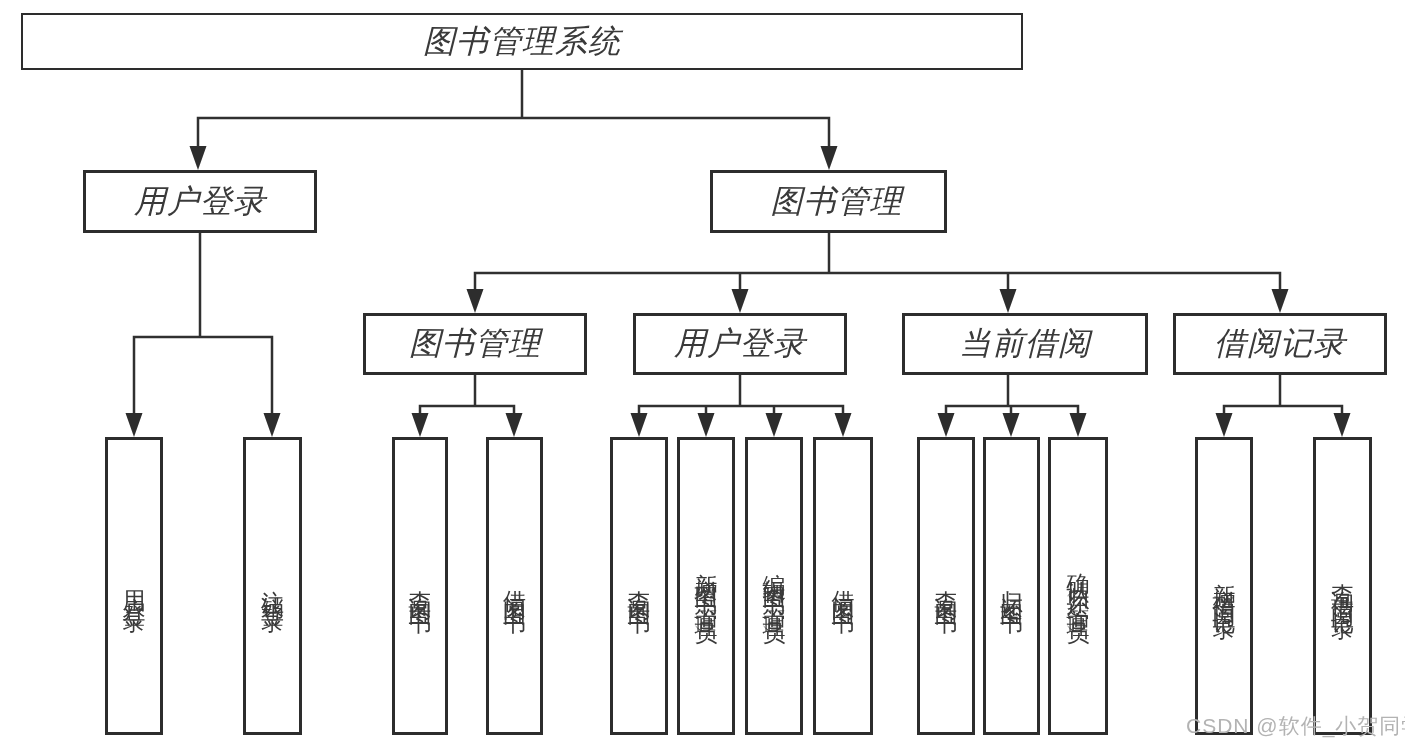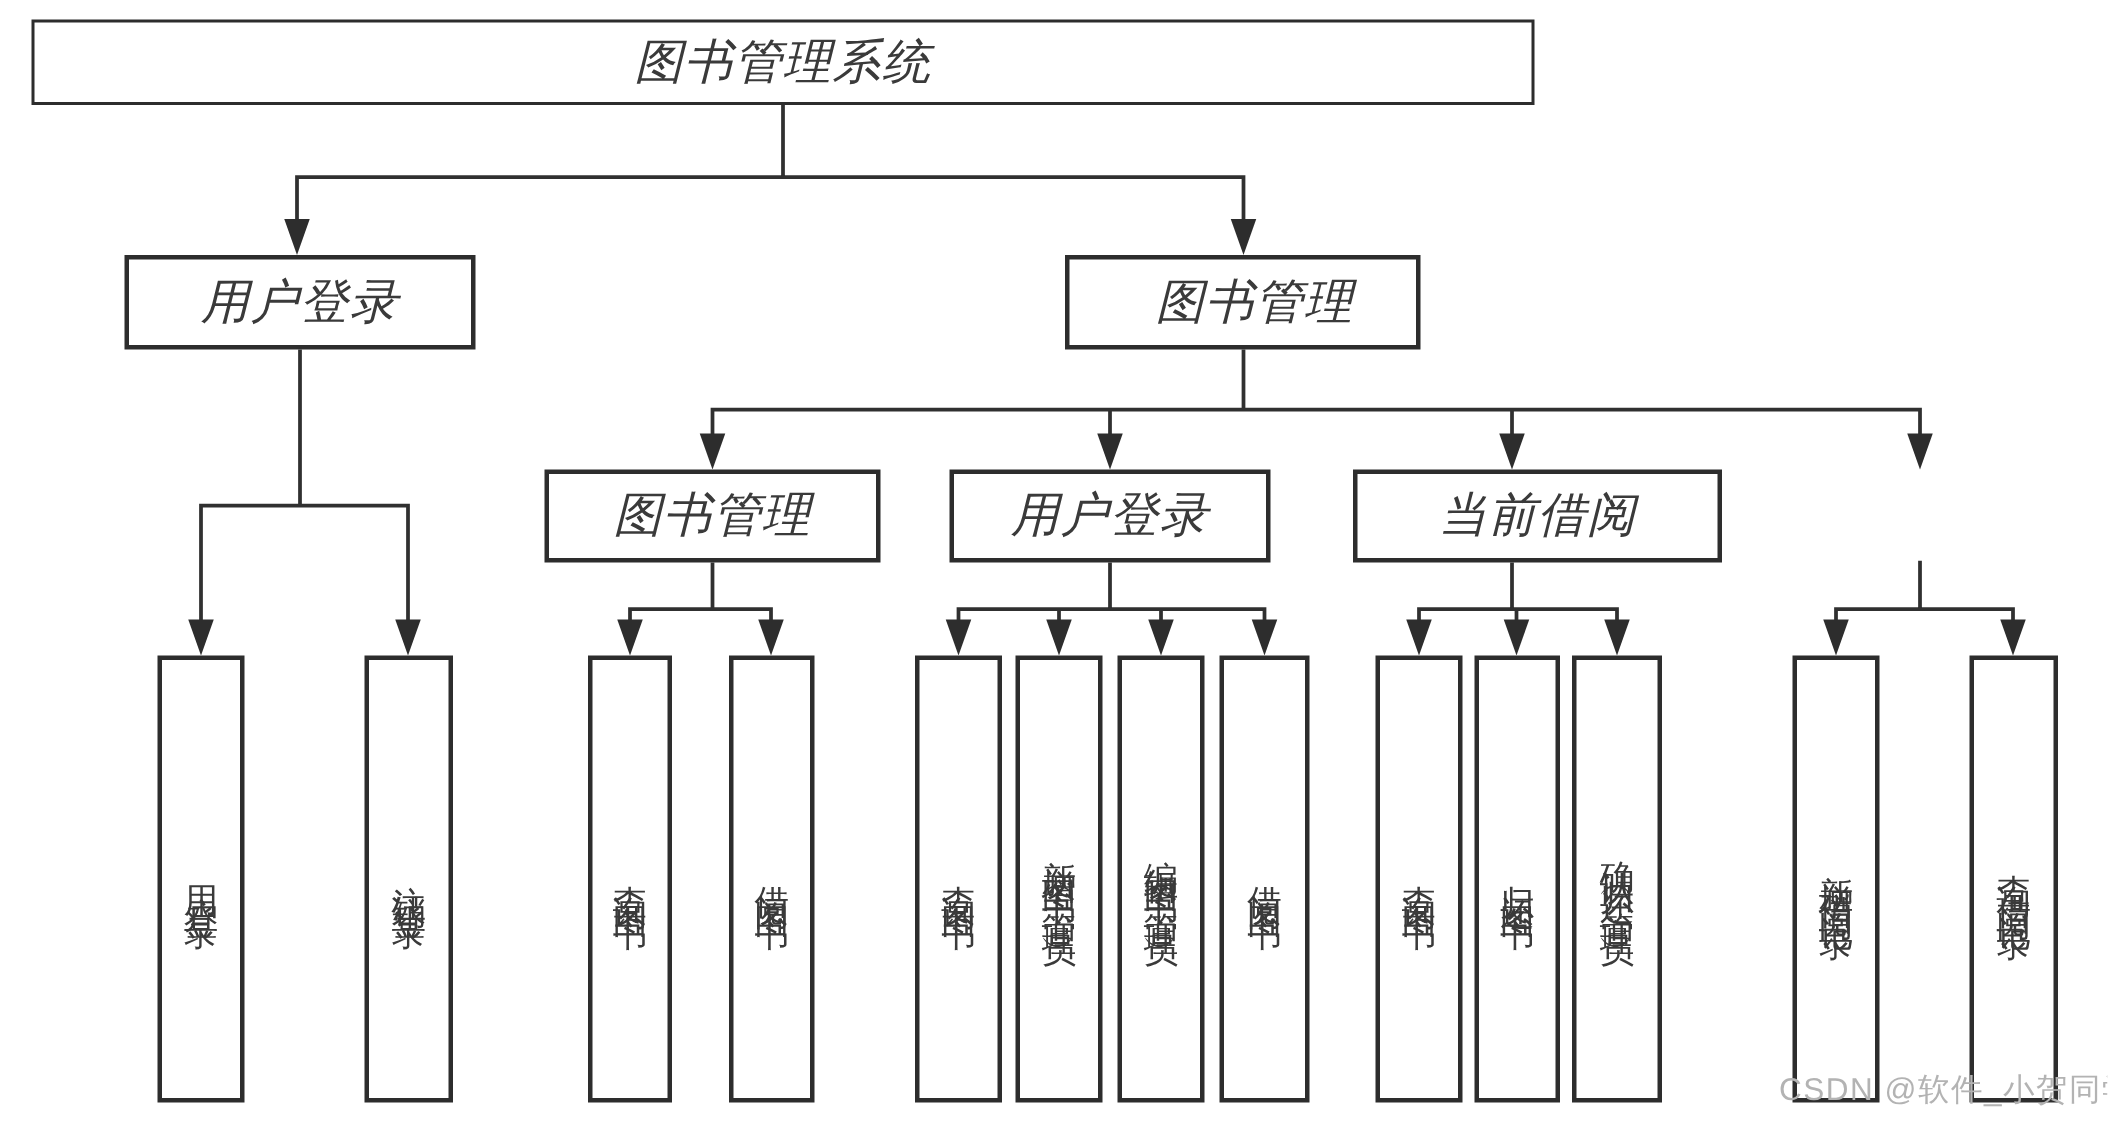--- a/index.html
+++ b/index.html
@@ -121,20 +121,23 @@
 
   <div class="node" style="left:363px; top:313px; width:224px; height:62px;">
     <span class="hlabel">图书管理</span>
   </div>
   <div class="node" style="left:633px; top:313px; width:214px; height:62px;">
     <span class="hlabel">用户登录</span>
   </div>
   <div class="node" style="left:902px; top:313px; width:246px; height:62px;">
     <span class="hlabel">当前借阅</span>
   </div>
+  <div class="node" style="left:1173px; top:313px; width:214px; height:62px;">
+    <span class="hlabel">借阅记录</span>
+  </div>
 
   <div class="node" style="left:105px; top:437px; width:58px; height:298px;">
     <span class="vlabel">用户登录</span>
   </div>
   <div class="node" style="left:243px; top:437px; width:59px; height:298px;">
     <span class="vlabel">注销登录</span>
   </div>
 
   <div class="node" style="left:392px; top:437px; width:56px; height:298px;">
     <span class="vlabel">查询图书</span>

